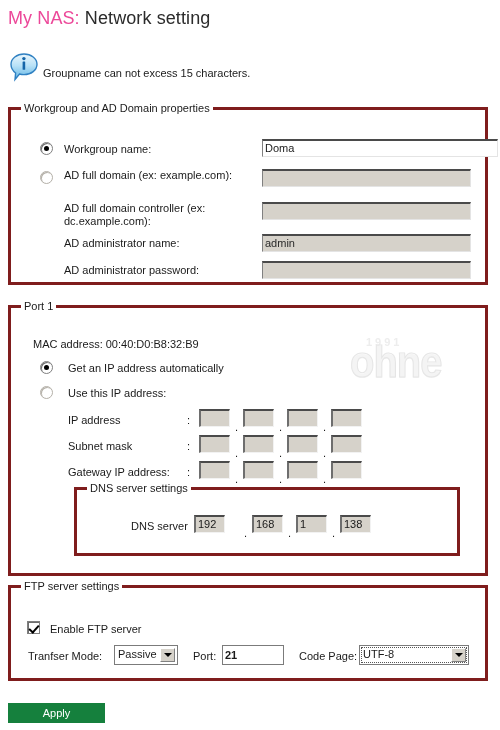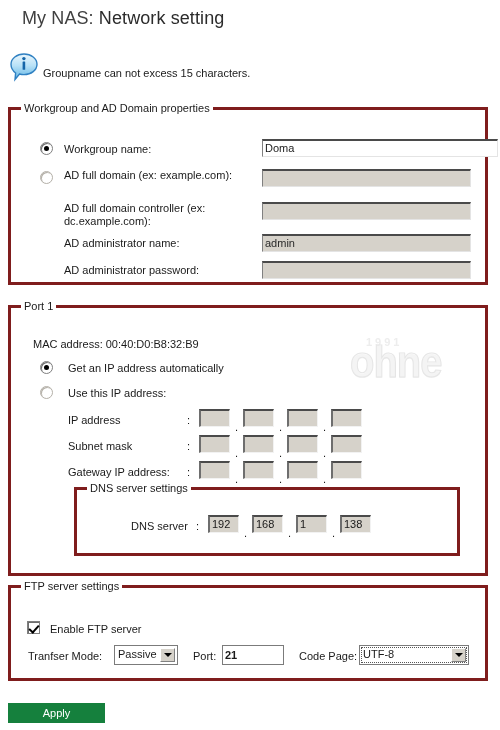--- a/index.html
+++ b/index.html
@@ -19,21 +19,21 @@
 
   
   .page-title {
     position: absolute;
     left: 8px;
     top: 8px;
     font-size: 18px;
     letter-spacing: 0.1px;
     white-space: nowrap;
   }
-  .page-title .brand { color: #404040; margin-left: 14px; }
+  .page-title .brand { color: #ec4899; }
   .page-title .rest { color: #2b2b2b; }
 
   
   .notice {
     position: absolute;
     left: 10px;
     top: 52px;
     display: flex;
     align-items: center;
   }
@@ -343,21 +343,21 @@
     <span class="dot" style="left:268px; top:162px;">.</span>
     <span class="octet" style="left:276px; top:149px;"></span>
     <span class="dot" style="left:312px; top:162px;">.</span>
     <span class="octet" style="left:320px; top:149px;"></span>
 
     <fieldset class="group" id="grp-dns">
       <legend>DNS server settings</legend>
       <div class="grp-inner">
         <span class="lbl" style="left:54px; top:26px;">DNS server</span>
         <span class="lbl" style="left:119px; top:26px;">:</span>
-        <span class="octet" style="left:131px; top:21px;">192</span>
+        <span class="octet" style="left:117px; top:21px;">192</span>
         <span class="dot" style="left:167px; top:34px;">.</span>
         <span class="octet" style="left:175px; top:21px;">168</span>
         <span class="dot" style="left:211px; top:34px;">.</span>
         <span class="octet" style="left:219px; top:21px;">1</span>
         <span class="dot" style="left:255px; top:34px;">.</span>
         <span class="octet" style="left:263px; top:21px;">138</span>
       </div>
     </fieldset>
 
   </div>

